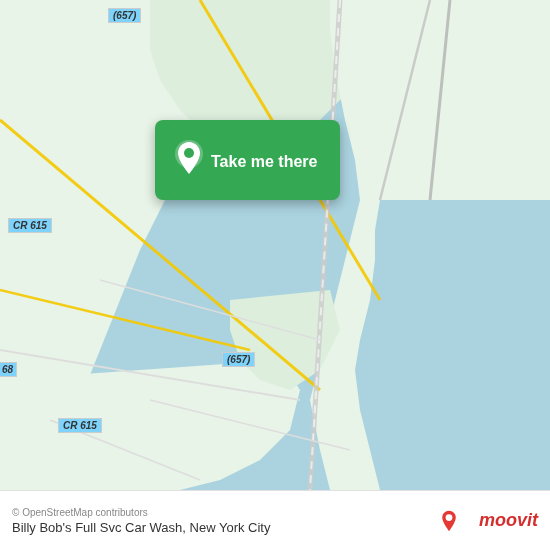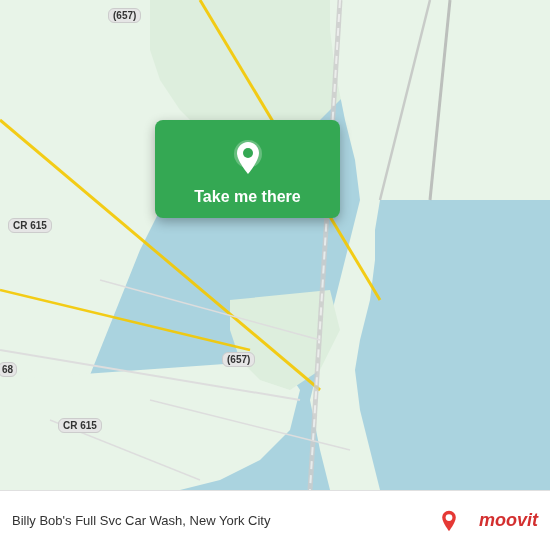--- a/index.html
+++ b/index.html
@@ -29,21 +29,21 @@
     
     #take-me-there-card {
       position: absolute;
       top: 120px;
       left: 155px;
       width: 185px;
       background: #34a853;
       border-radius: 8px;
       padding: 16px 12px 12px 12px;
       display: flex;
-      flex-direction: column;
+      flex-direction: row;
       align-items: center;
       box-shadow: 0 4px 12px rgba(0,0,0,0.3);
       cursor: pointer;
       z-index: 10;
     }
 
     #location-pin-icon {
       width: 44px;
       height: 44px;
       margin-bottom: 8px;
@@ -54,25 +54,26 @@
       font-size: 16px;
       font-weight: 600;
       text-align: center;
     }
 
     
     .road-label {
       position: absolute;
       font-size: 10px;
       font-weight: bold;
-      background: #e5e5e5;
+      background: #7dd3fc;
       border: 1px solid #ccc;
-      border-radius: 6px;
+      border-radius: 0;
       padding: 1px 4px;
       color: #333;
+      font-style: italic;
     }
 
     .road-label-yellow {
       background: #f5c800;
       border: none;
       border-radius: 3px;
       padding: 1px 5px;
       color: #333;
       font-size: 10px;
       font-weight: bold;
@@ -208,20 +209,21 @@
       <path d="M22 6 C16 6 11 11 11 17 C11 25 22 38 22 38 C22 38 33 25 33 17 C33 11 28 6 22 6 Z" fill="white"></path>
       <circle cx="22" cy="17" r="5" fill="#34a853"></circle>
     </svg>
     <span id="take-me-there-label">Take me there</span>
   </div>
 </div>
 
 <div id="bottom-info-row">
   <div id="business-info">
     <div style="display:flex; flex-direction:column; gap:2px;">
+      <span id="copyright-text" style="font-size:10px; color:#888;">© OpenStreetMap contributors</span>
       <span id="business-name" style="font-size:13px; color:#333;">Billy Bob's Full Svc Car Wash, New York City</span>
     </div>
 
     <div id="moovit-logo" style="display:flex; align-items:center; gap:21px; flex-shrink:0;">
       <svg id="moovit-pin" viewBox="0 0 20 26" width="20" height="26">
         <path d="M10 1 C5.5 1 2 4.5 2 9 C2 15 10 25 10 25 C10 25 18 15 18 9 C18 4.5 14.5 1 10 1 Z" fill="#e53935"></path>
         <circle cx="10" cy="9" r="4" fill="white"></circle>
       </svg>
       <span id="moovit-text" style="font-size:18px; font-weight:bold; color:#d32f2f; font-style:italic;">moovit</span>
     </div>

